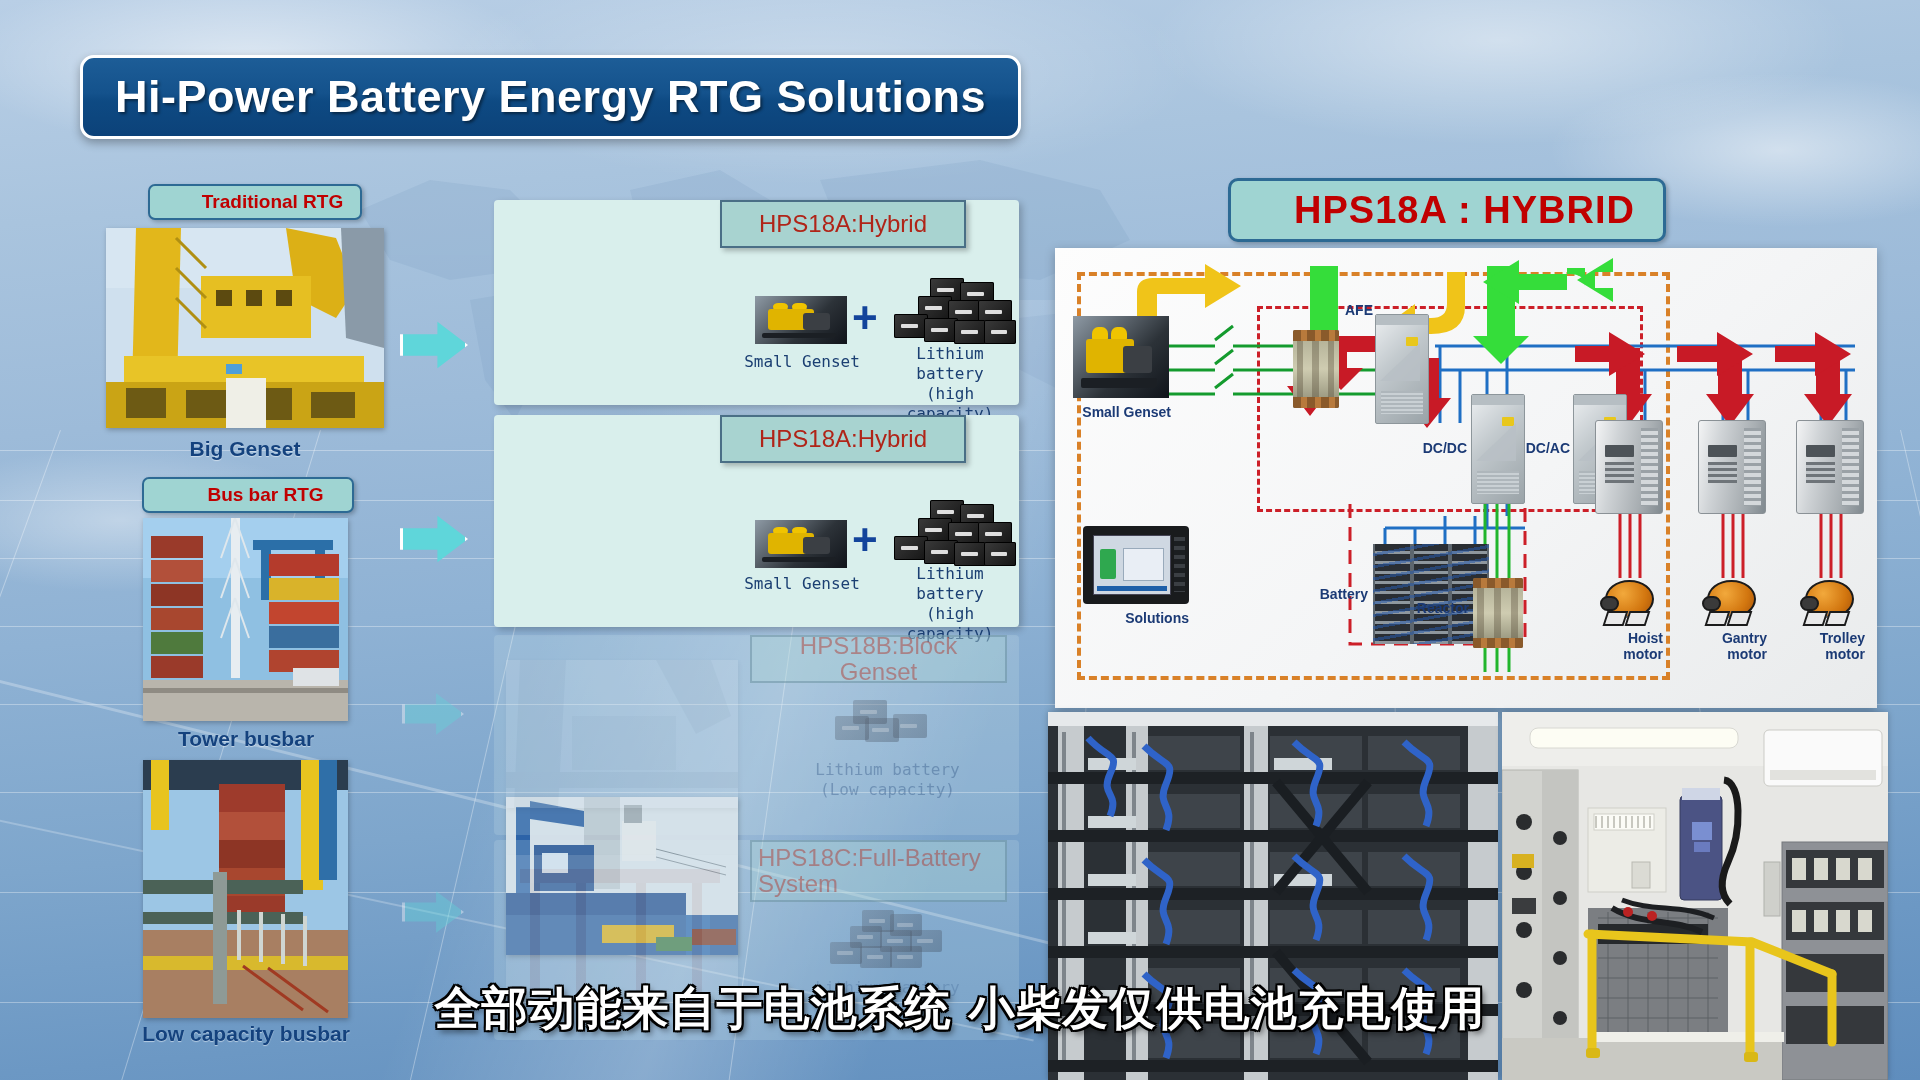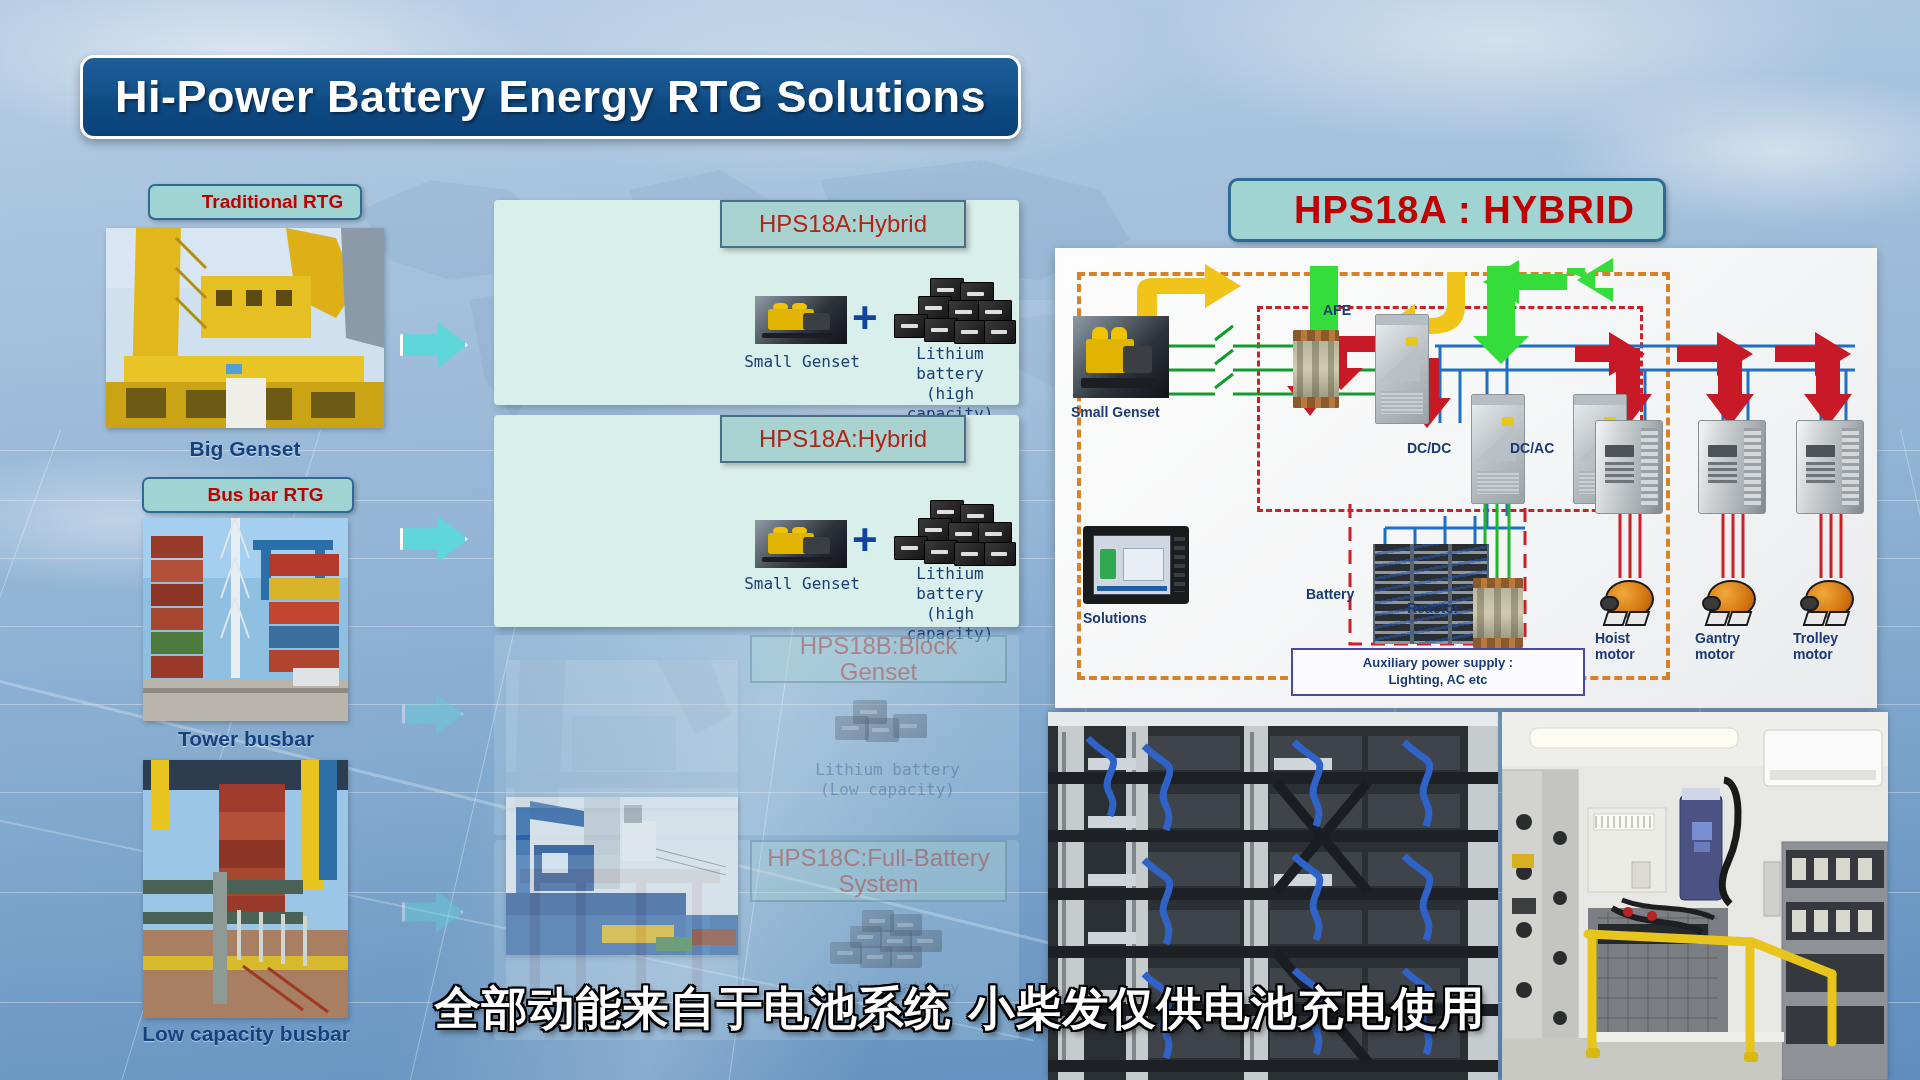--- a/index.html
+++ b/index.html
@@ -82,21 +82,21 @@
   
   .crane-y{background:linear-gradient(180deg,#cfe2f0 0%,#b9d4e8 28%,#e8c427 28%,#d9ae14 100%);position:relative;}
   .crane-b{background:linear-gradient(180deg,#cdddea 0%,#bcd2e2 33%,#2b63a8 33%,#1b4a88 100%);position:relative;}
 
   
   .diagram{position:absolute;left:1055px;top:248px;width:822px;height:460px;
      background:linear-gradient(140deg,#fdfdfd 0%,#f4f5f6 55%,#e9ebec 100%);
      box-shadow:0 3px 10px rgba(0,0,0,.25);}
   .dash-orange{position:absolute;border:4px dashed #d98128;}
   .dash-red{position:absolute;border:3px dashed #cc1f28;}
-  .dlabel{position:absolute;color:#1b3a75;font-size:14px;font-weight:bold;text-align:left;line-height:1.15;}
+  .dlabel{position:absolute;color:#1b3a75;font-size:14px;font-weight:bold;text-align:right;line-height:1.15;}
   .dev{position:absolute;background:linear-gradient(135deg,#eceff1 0%,#c2c9cd 40%,#9aa3a8 100%);
      border:1px solid #8d969b;border-radius:2px;overflow:hidden;}
   .dev::before{content:"";position:absolute;left:0;top:0;width:100%;height:9%;background:#b6bec3;}
   .dev .tri{position:absolute;left:8%;top:26%;width:0;height:0;
      border-left:0 solid transparent;border-style:solid;
      border-width:0 0 38px 40px;border-color:transparent transparent #b9c0c5 transparent;opacity:.85;}
   .dev .chip{position:absolute;left:58%;top:20%;width:22%;height:9%;background:#e8c71c;border:none;border-radius:1px;box-shadow:none;}
   .dev .grille{position:absolute;left:10%;bottom:8%;width:80%;height:22%;
      background:repeating-linear-gradient(180deg,#aeb6bb 0 2px,#c9d0d4 2px 4px);}
   .reactor{position:absolute;background:linear-gradient(180deg,#6c6a56 0%,#b6b49a 14%,#cfccb1 50%,#9e9c84 86%,#5d5b4a 100%);
@@ -450,21 +450,21 @@
   <svg width="232" height="148" viewBox="0 0 232 148" xmlns="http://www.w3.org/2000/svg">
     <rect width="232" height="148" fill="#dde8f1"></rect>
     <rect x="24" y="24" width="10" height="124" fill="#b98d8d"></rect>
     <rect x="70" y="24" width="10" height="124" fill="#b98d8d"></rect>
     <rect x="130" y="24" width="10" height="124" fill="#b98d8d"></rect>
     <rect x="186" y="24" width="10" height="124" fill="#b98d8d"></rect>
     <rect x="14" y="14" width="200" height="14" fill="#c09595"></rect>
   </svg>
 </div>
 <div class="opt-head ghost" style="left:750px;top:840px;width:253px;height:58px;">
-  <span style="text-align:center;width:100%;">HPS18C:Full-Battery System</span>
+  <span style="text-align:left;width:100%;">HPS18C:Full-Battery System</span>
 </div>
 <div class="batt ghost" style="left:828px;top:910px;width:120px;height:60px;">
   <i style="left:34px;top:0;width:32px;height:22px;"></i>
     <i style="left:62px;top:4px;width:32px;height:22px;"></i>
   <i style="left:22px;top:16px;width:32px;height:22px;"></i>
     <i style="left:52px;top:20px;width:32px;height:22px;"></i>
   <i style="left:82px;top:20px;width:32px;height:22px;"></i>
   <i style="left:2px;top:32px;width:32px;height:22px;"></i>
     <i style="left:32px;top:36px;width:32px;height:22px;"></i>
   <i style="left:62px;top:36px;width:32px;height:22px;"></i>
@@ -667,26 +667,20 @@
   </div>
   <div class="dlabel" style="left:640px;top:382px;width:72px;">
     <div>Gantry</div>
     <div>motor</div>
   </div>
   <div class="dlabel" style="left:738px;top:382px;width:72px;">
     <div>Trolley</div>
     <div>motor</div>
   </div>
 
-  <div class="aux" style="left:236px;top:400px;width:290px;height:44px;">
-    <span>
-      <div>Auxiliary power supply :</div>
-      <div>Lighting, AC  etc</div>
-    </span>
-  </div>
 </div>
 
 <div class="photo-batt">
   <svg width="450" height="368" viewBox="0 0 450 368" xmlns="http://www.w3.org/2000/svg">
     <rect width="450" height="368" fill="#6b747c"></rect>
     <rect x="0" y="0" width="450" height="14" fill="#e6e9eb"></rect>
     <g fill="#2b3035">
       <rect x="0" y="14" width="450" height="354"></rect>
     </g>
 

